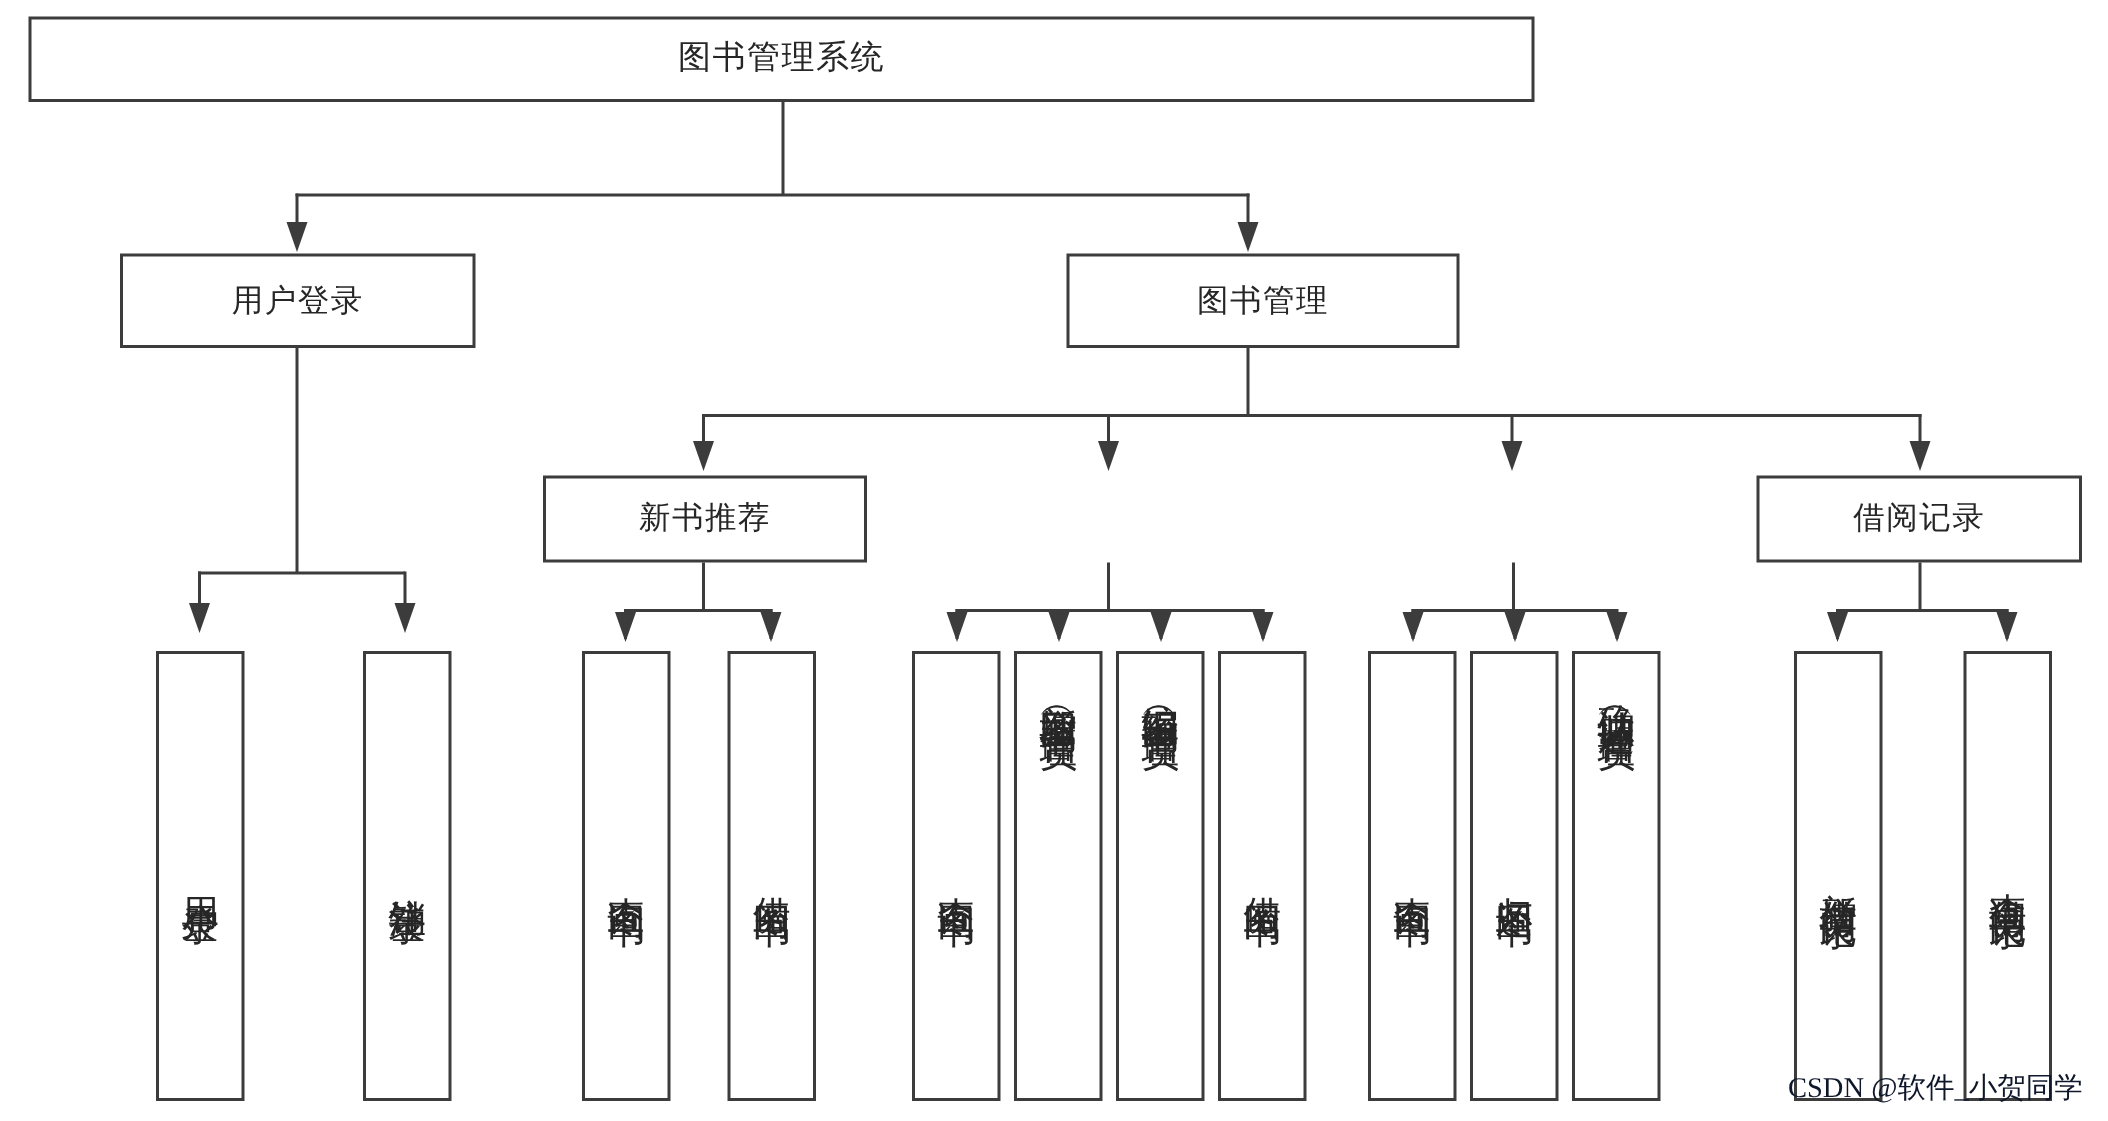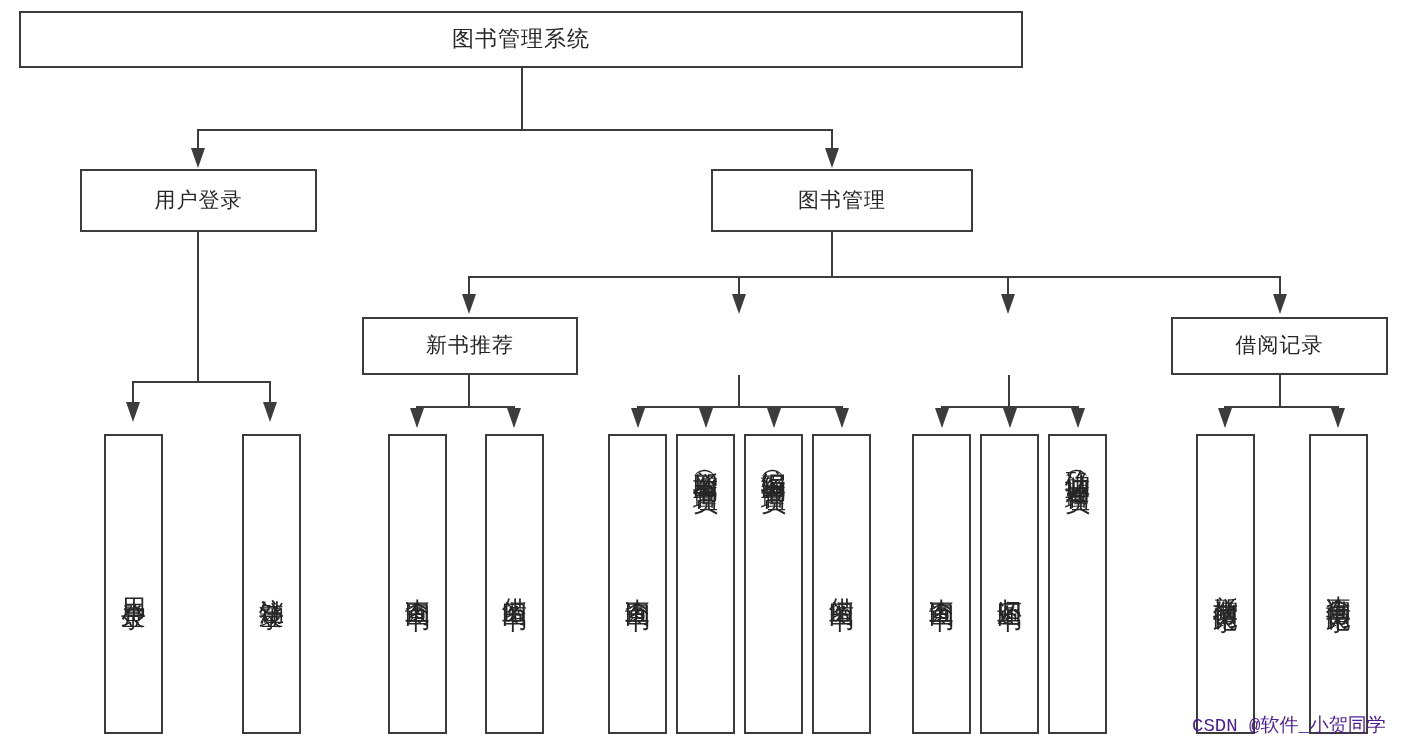--- a/index.html
+++ b/index.html
@@ -73,23 +73,23 @@
     width: 0;
     height: 0;
     border-left: 7px solid transparent;
     border-right: 7px solid transparent;
     border-top: 20px solid #3c3c3c;
   }
   
   #watermark {
     position: absolute;
     font-size: 19px;
-    color: #4c1d95;
+    color: #0f172a;
     white-space: nowrap;
-    font-family: Liberation Mono, monospace;
+    font-family: Liberation Serif, serif;
   }
 </style>
 </head>
 <body>
 
 <div id="canvas">
 
   <div class="node root horiz" style="left:19px; top:11px; width:1004px; height:57px;">
     <span class="node-label">图书管理系统</span>
   </div>

